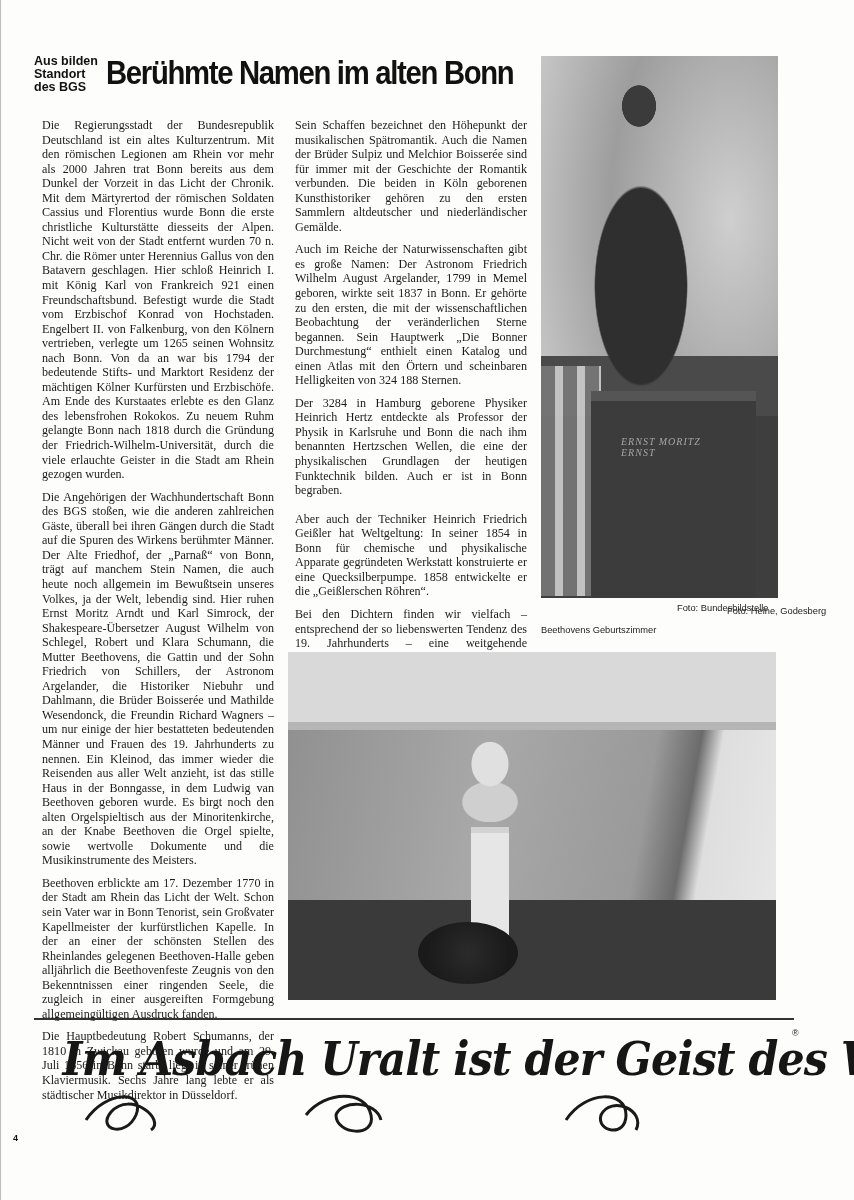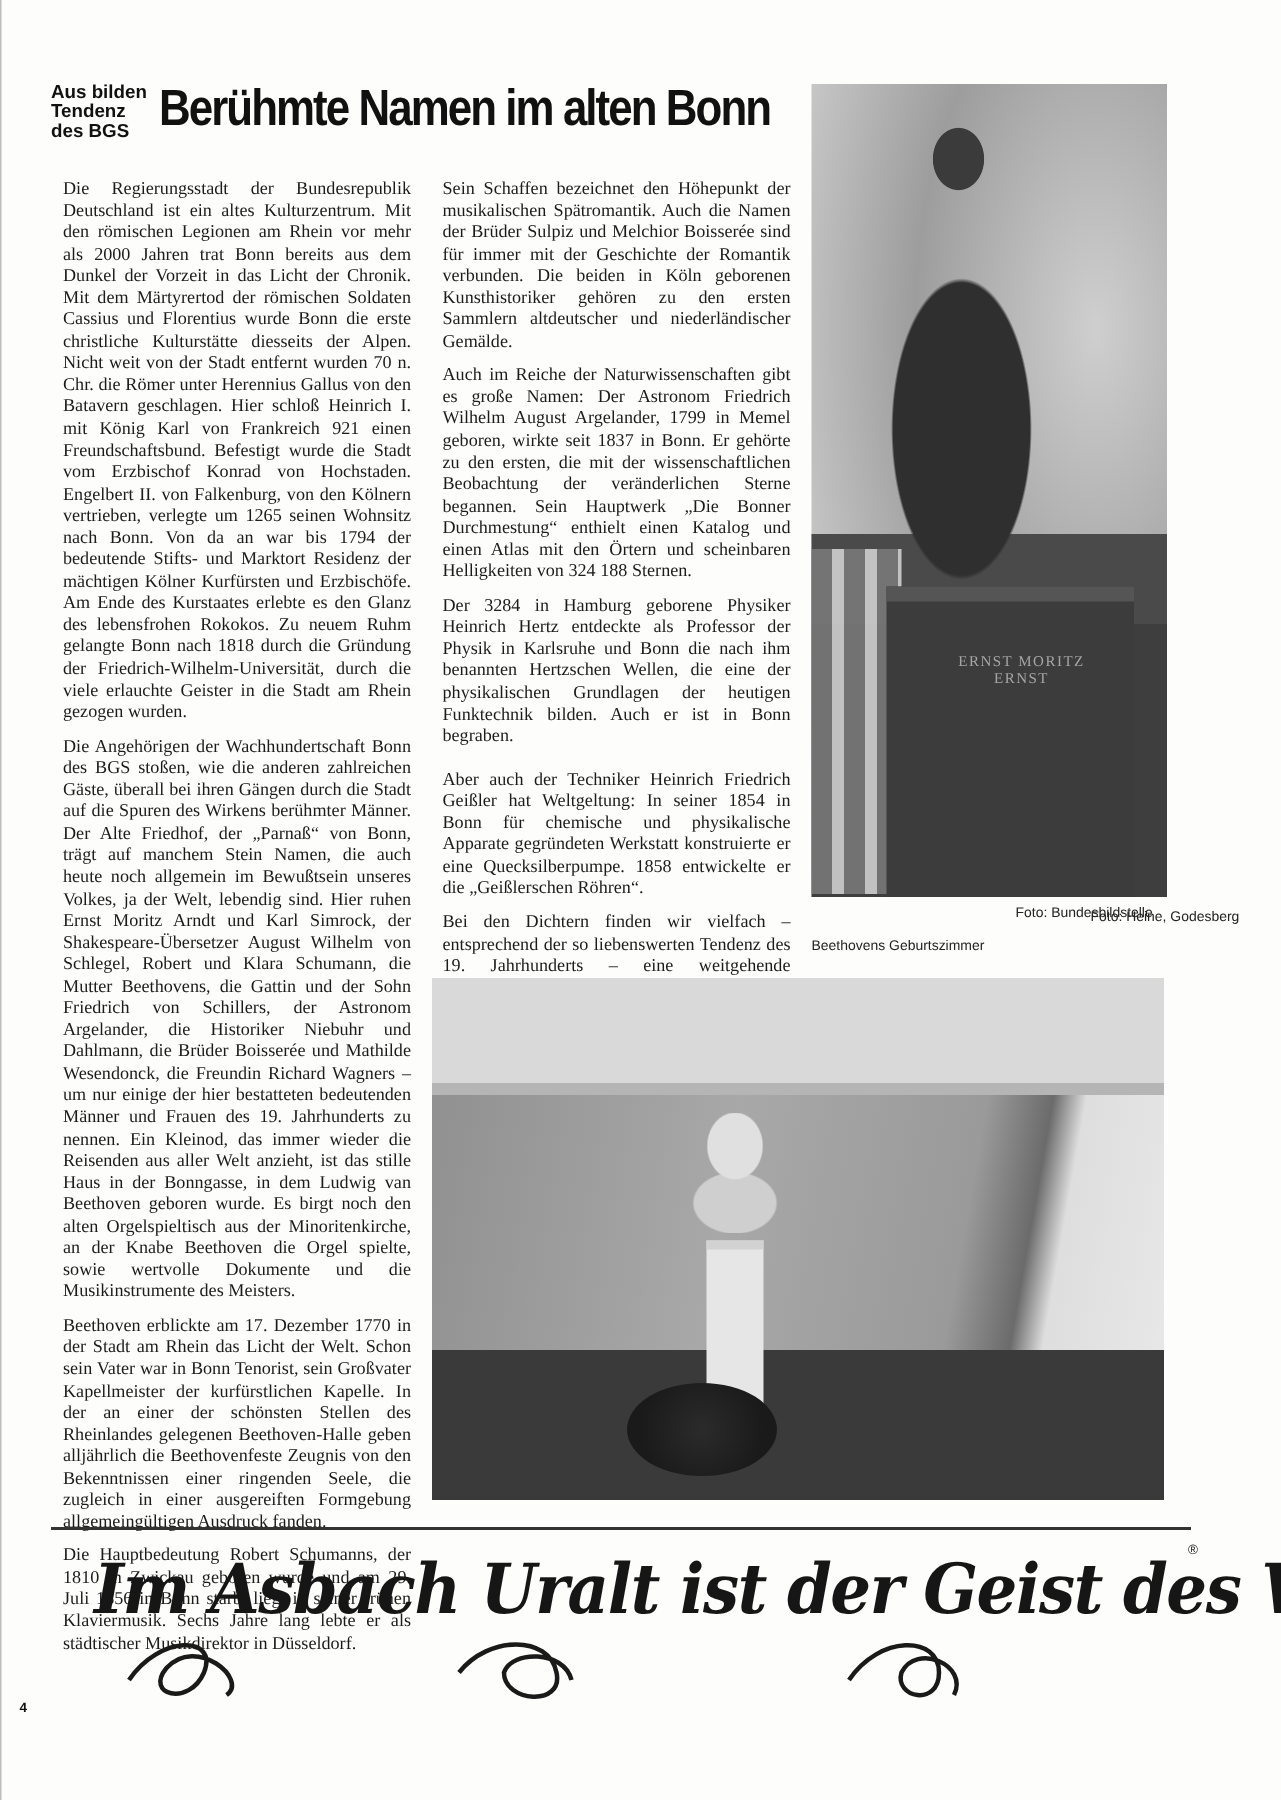--- a/index.html
+++ b/index.html
@@ -41,22 +41,22 @@
   #photo-statue .pedestal {
     position: absolute; left: 50px; top: 335px; width: 165px; height: 207px;
     background: #3c3c3c; border-top: 10px solid #555;
   }
   #photo-statue .building {
     position: absolute; left: 0; top: 310px; width: 60px; height: 230px;
     background: repeating-linear-gradient(90deg, #7b7b7b 0 14px, #d8d8d8 14px 22px);
     opacity: .85;
   }
   #photo-statue .inscription {
-    position: absolute; left: 80px; top: 380px; width: 120px; text-align: center;
-    font-size: 10px; color: #a5a5a5; letter-spacing: 1px;
+    position: absolute; left: 80px; top: 380px; width: 120px; text-align: left;
+    font-size: 10px; color: #a5a5a5; letter-spacing: 1px; font-style: italic;
   }
   #photo-room {
     left: 288px; top: 652px; width: 488px; height: 348px;
     background:
       linear-gradient(180deg, #d9d9d9 0 70px, #b5b5b5 70px 78px, transparent 78px),
       linear-gradient(180deg, transparent 0 248px, #3a3a3a 248px 348px),
       linear-gradient(100deg, #8f8f8f 0, #a8a8a8 40%, #9a9a9a 70%, #6b6b6b 78%, #dedede 82%, #e9e9e9 100%);
   }
   #photo-room .bust {
     position: absolute; left: 172px; top: 90px; width: 60px; height: 80px;
@@ -99,21 +99,21 @@
   }
   .left-edge { position: absolute; left: 0; top: 0; width: 1px; height: 1200px; background: #bdbdbd; }
 </style>
 </head>
 <body>
 
 <div class="left-edge"></div>
 
 <div class="kicker">
   <div>Aus bilden</div>
-  <div>Tendenz</div>
+  <div>Standort</div>
   <div>des BGS</div>
 </div>
 <div class="headline">Berühmte Namen im alten Bonn</div>
 
 <div class="col" id="col1">
   <p>Die Regierungsstadt der Bundesrepublik Deutschland ist ein altes Kulturzentrum. Mit den römischen Legionen am Rhein vor mehr als 2000 Jahren trat Bonn bereits aus dem Dunkel der Vorzeit in das Licht der Chronik. Mit dem Märtyrertod der römischen Soldaten Cassius und Florentius wurde Bonn die erste christliche Kulturstätte diesseits der Alpen. Nicht weit von der Stadt entfernt wurden 70 n. Chr. die Römer unter Herennius Gallus von den Batavern geschlagen. Hier schloß Heinrich I. mit König Karl von Frankreich 921 einen Freundschaftsbund. Befestigt wurde die Stadt vom Erzbischof Konrad von Hochstaden. Engelbert II. von Falkenburg, von den Kölnern vertrieben, verlegte um 1265 seinen Wohnsitz nach Bonn. Von da an war bis 1794 der bedeutende Stifts- und Marktort Residenz der mächtigen Kölner Kurfürsten und Erzbischöfe. Am Ende des Kurstaates erlebte es den Glanz des lebensfrohen Rokokos. Zu neuem Ruhm gelangte Bonn nach 1818 durch die Gründung der Friedrich-Wilhelm-Universität, durch die viele erlauchte Geister in die Stadt am Rhein gezogen wurden.</p>
   <p>Die Angehörigen der Wachhundertschaft Bonn des BGS stoßen, wie die anderen zahlreichen Gäste, überall bei ihren Gängen durch die Stadt auf die Spuren des Wirkens berühmter Männer. Der Alte Friedhof, der „Parnaß“ von Bonn, trägt auf manchem Stein Namen, die auch heute noch allgemein im Bewußtsein unseres Volkes, ja der Welt, lebendig sind. Hier ruhen Ernst Moritz Arndt und Karl Simrock, der Shakespeare-Übersetzer August Wilhelm von Schlegel, Robert und Klara Schumann, die Mutter Beethovens, die Gattin und der Sohn Friedrich von Schillers, der Astronom Argelander, die Historiker Niebuhr und Dahlmann, die Brüder Boisserée und Mathilde Wesendonck, die Freundin Richard Wagners – um nur einige der hier bestatteten bedeutenden Männer und Frauen des 19. Jahrhunderts zu nennen. Ein Kleinod, das immer wieder die Reisenden aus aller Welt anzieht, ist das stille Haus in der Bonngasse, in dem Ludwig van Beethoven geboren wurde. Es birgt noch den alten Orgelspieltisch aus der Minoritenkirche, an der Knabe Beethoven die Orgel spielte, sowie wertvolle Dokumente und die Musikinstrumente des Meisters.</p>
   <p>Beethoven erblickte am 17. Dezember 1770 in der Stadt am Rhein das Licht der Welt. Schon sein Vater war in Bonn Tenorist, sein Großvater Kapellmeister der kurfürstlichen Kapelle. In der an einer der schönsten Stellen des Rheinlandes gelegenen Beethoven-Halle geben alljährlich die Beethovenfeste Zeugnis von den Bekenntnissen einer ringenden Seele, die zugleich in einer ausgereiften Formgebung allgemeingültigen Ausdruck fanden.</p>
   <p>Die Hauptbedeutung Robert Schumanns, der 1810 in Zwickau geboren wurde und am 29. Juli 1856 in Bonn starb, liegt in seiner frühen Klaviermusik. Sechs Jahre lang lebte er als städtischer Musikdirektor in Düsseldorf.</p>
 </div>

